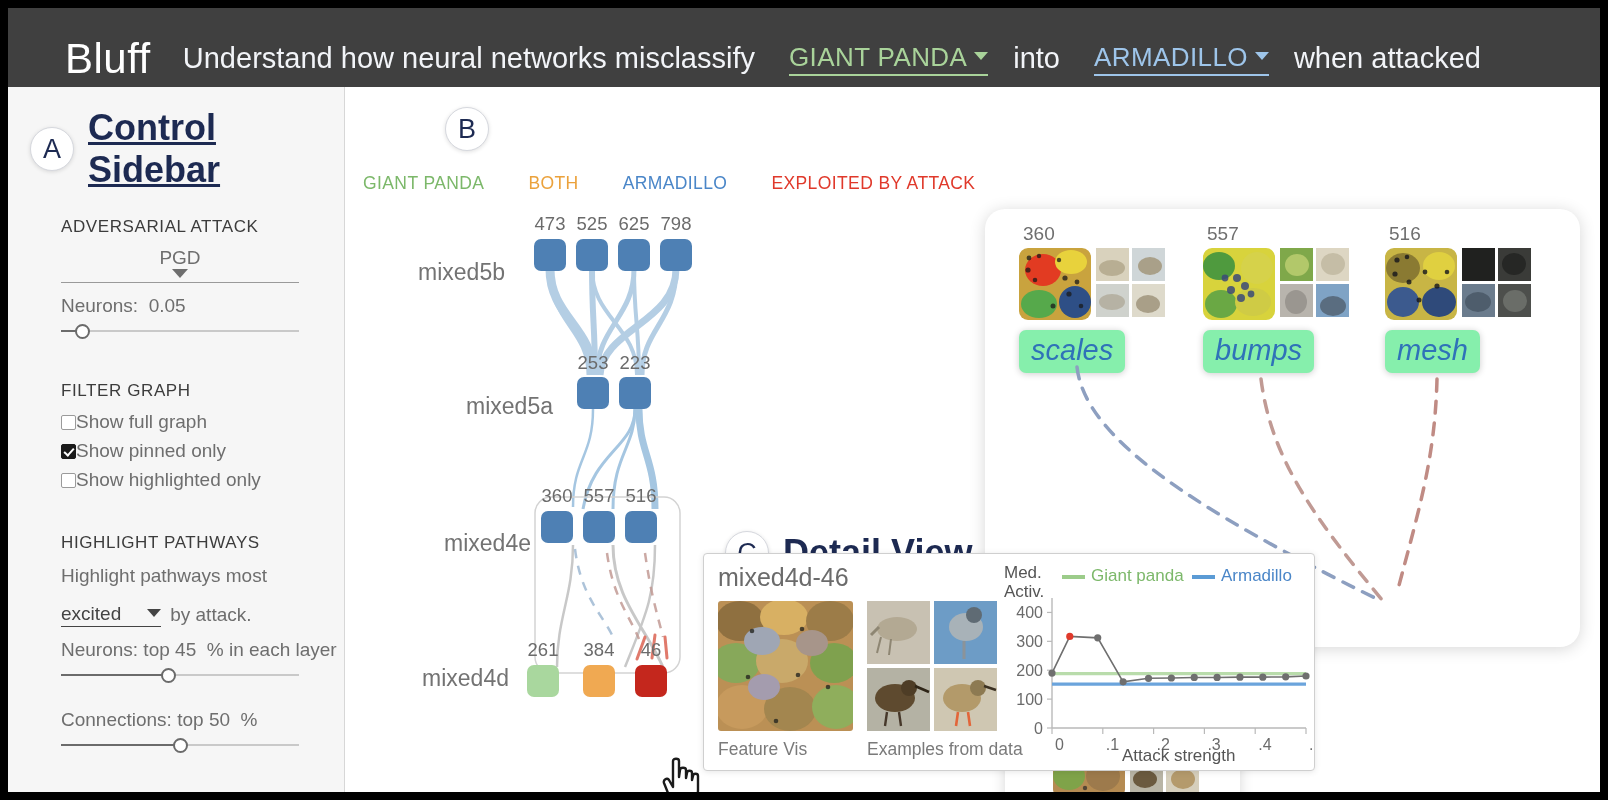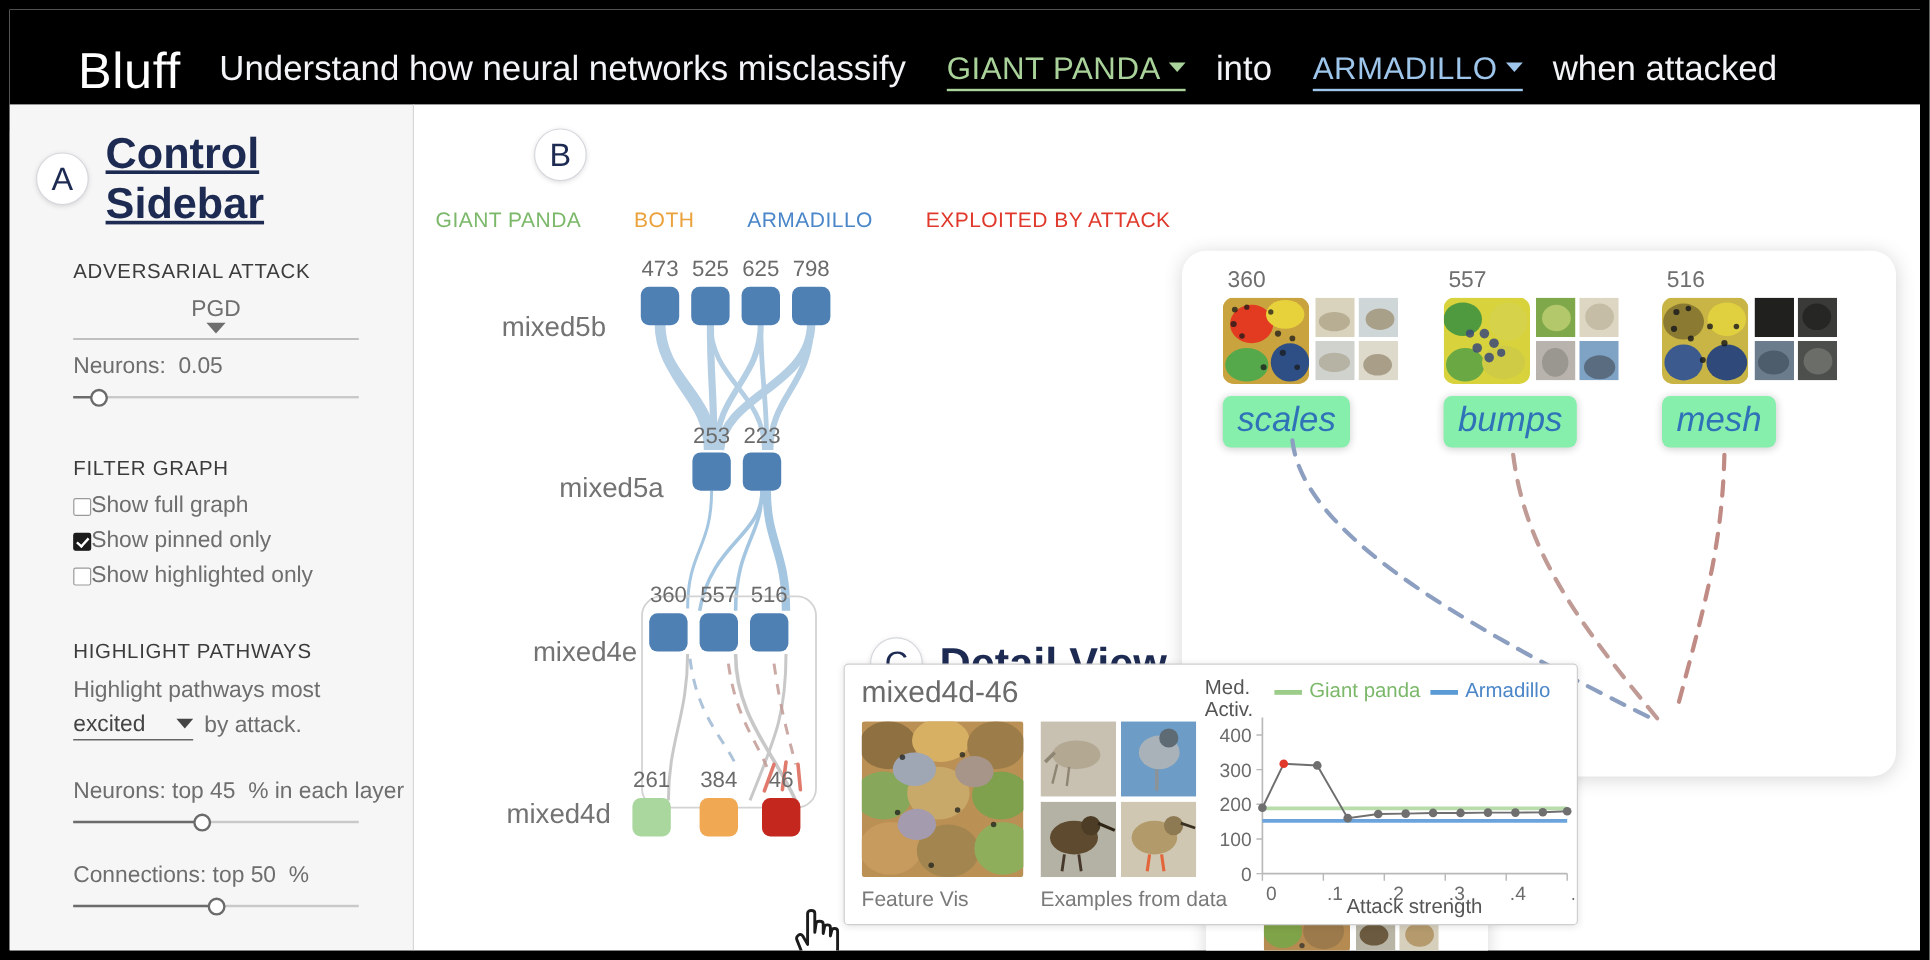--- a/index.html
+++ b/index.html
@@ -10,21 +10,21 @@
     font-family:"Liberation Sans","DejaVu Sans",sans-serif;
   }
   #app{
     position:absolute;left:8px;top:8px;width:1592px;height:784px;
     background:#ffffff;overflow:hidden;
   }
 
   
   .header{
     position:absolute;left:0;top:0;width:1592px;height:101px;
-    background:#000000;display:flex;align-items:center;
+    background:#404040;display:flex;align-items:center;
   }
   .logo{
     margin-left:57px;font-size:42px;color:#ffffff;letter-spacing:.5px;
     font-weight:400;line-height:1;
   }
   .headline{
     margin-left:32px;font-size:29px;color:#f2f4f8;font-weight:400;
     display:flex;align-items:center;gap:16px;white-space:nowrap;
   }
   .headline .txt{margin:0 9px 0 0;}
@@ -220,29 +220,29 @@
       <span class="ctxt">Show pinned only</span>
     </div>
     <div class="check-row">
       <span class="cbox"></span>
       <span class="ctxt">Show highlighted only</span>
     </div>
 
     <div class="sec-label" style="margin-top:42px">HIGHLIGHT PATHWAYS</div>
 
     <div class="hp-text">Highlight pathways most</div>
-    <div class="hp-text" style="margin-top:2px;display:flex;align-items:flex-end;gap:9px;">
+    <div class="hp-text" style="margin-top:12px;display:flex;align-items:flex-end;gap:9px;">
       <span class="inline-dd">
         <span>excited</span>
         <span class="tri"></span>
       </span>
       <span>by attack.</span>
     </div>
 
-    <div class="slider-label" style="margin-top:32px">
+    <div class="slider-label" style="margin-top:12px">
       <span>Neurons: top</span>
       <span>45</span>
       &nbsp;<span>% in each layer</span>
     </div>
     <div class="slider">
       <div class="track"></div>
       <div class="fill" id="s2fill" style="width: 107.1px;"></div>
       <div class="knob" id="s2knob" style="left: 100.1px;"></div>
     </div>
 

